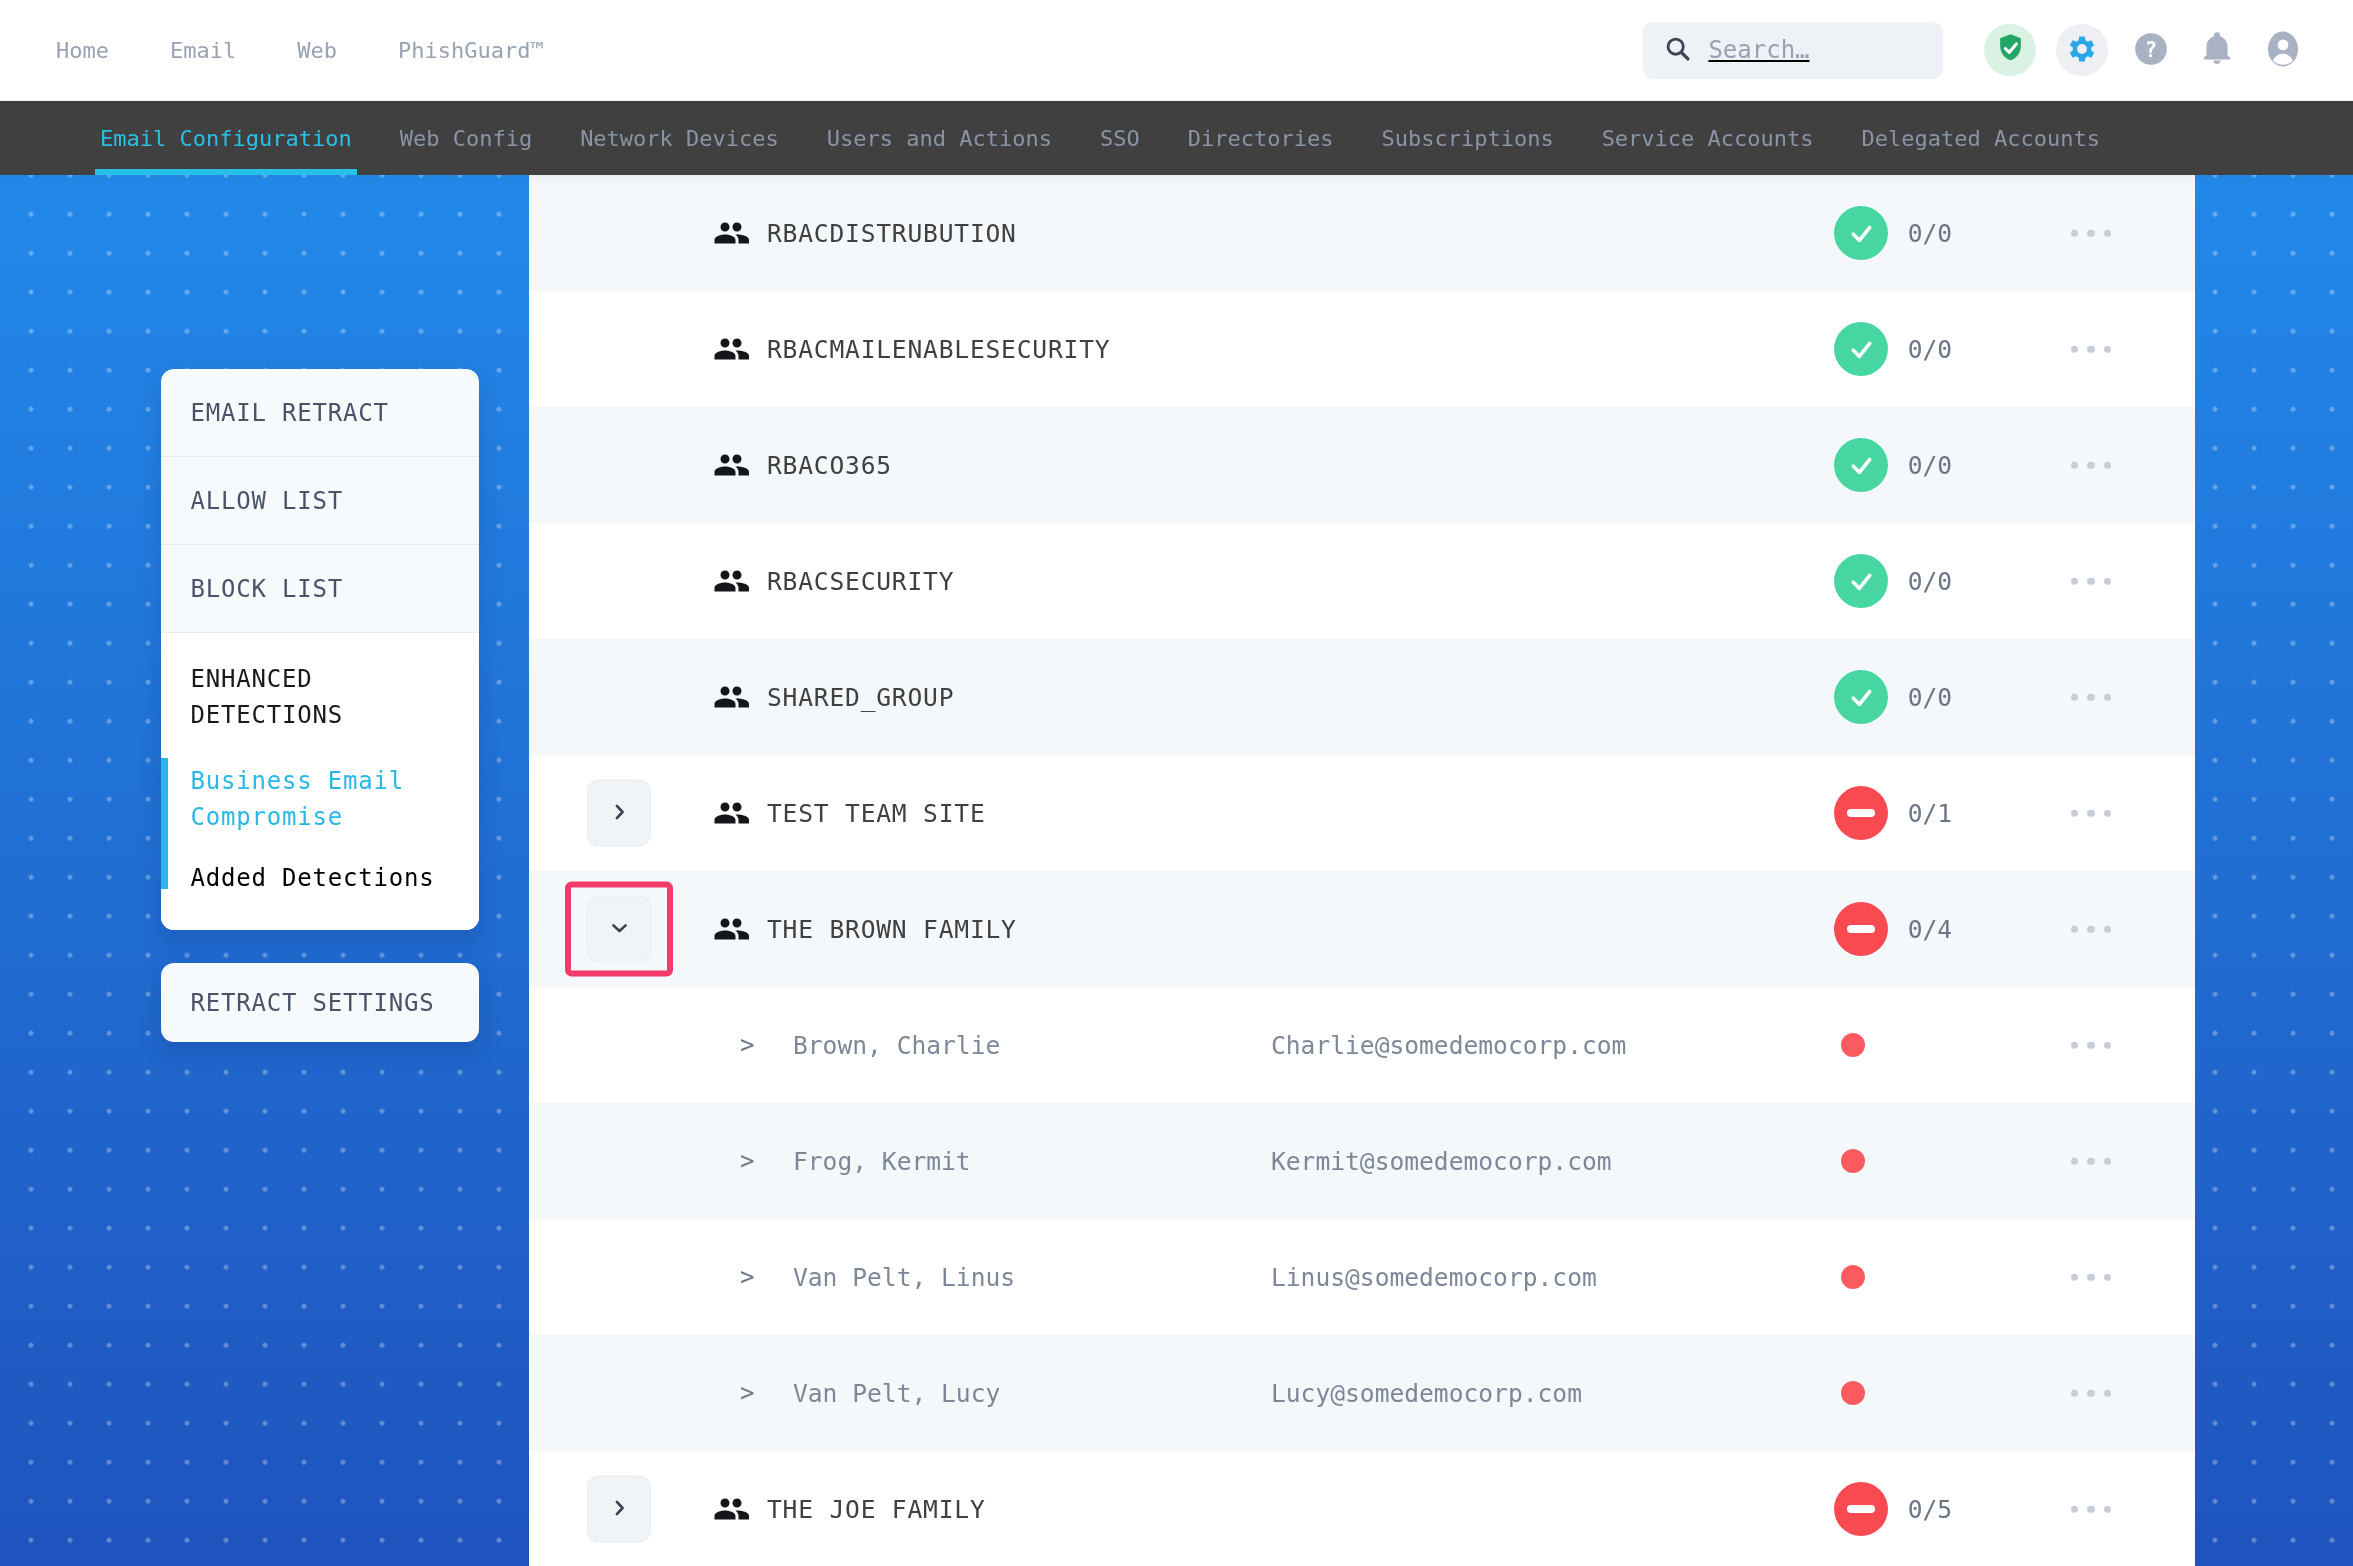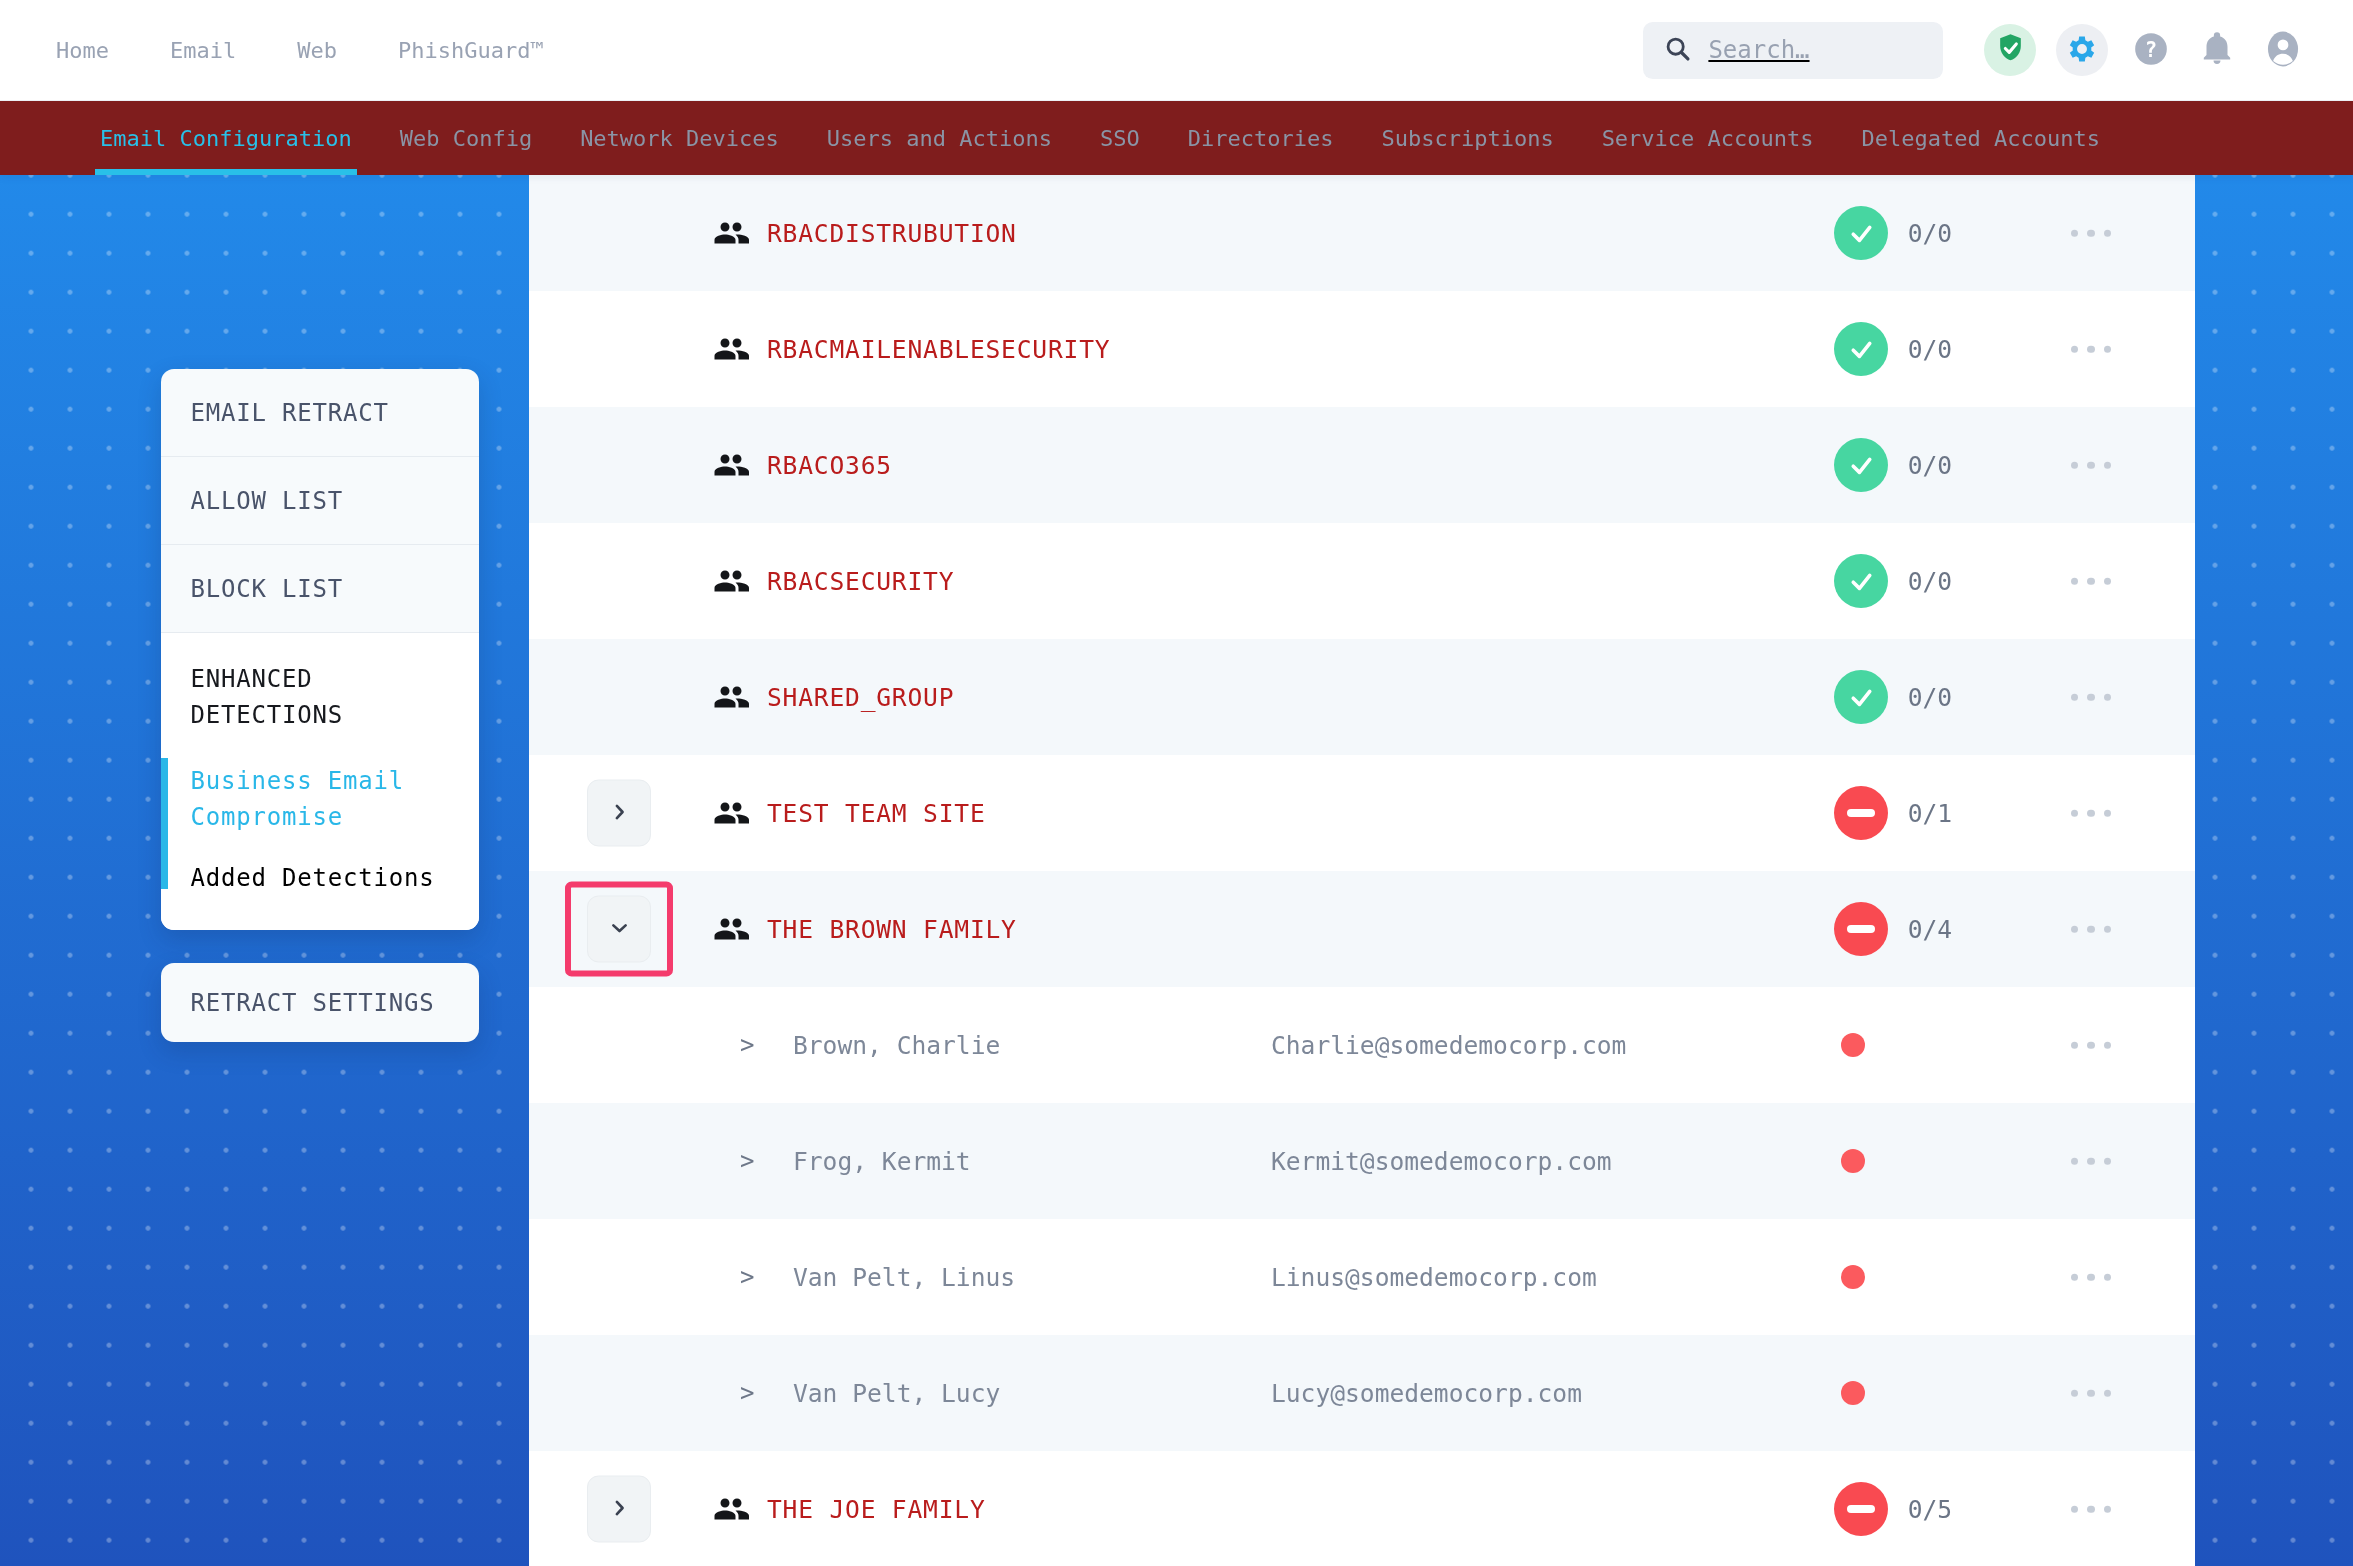--- a/index.html
+++ b/index.html
@@ -33,21 +33,21 @@
   }
   .search input::placeholder { color:#98a1b1; }
   .icon-circle { width:52px; height:52px; border-radius:50%; display:flex; align-items:center; justify-content:center; cursor:pointer; }
   .shield-bg { background:#d9f2e4; }
   .gear-bg { background:#edeff3; }
   .plain-icon { width:46px; height:52px; display:flex; align-items:center; justify-content:center; cursor:pointer; }
 
   
   .tabs {
     position:absolute; top:101px; left:0; width:2354px; height:74px;
-    background:#7f1d1d; display:flex; align-items:stretch; gap:48px;
+    background:#404040; display:flex; align-items:stretch; gap:48px;
     padding-left:100px; z-index:35; box-shadow:0 3.3px 8.2px rgba(25,50,95,.07);
     font-size:22px; color:#8a94a5;
   }
   .tab { display:flex; align-items:center; position:relative; cursor:pointer; white-space:nowrap; }
   .tab.active { color:#29c0e8; }
   .tab.active::after {
     content:""; position:absolute; left:-4.9px; right:-4.9px; bottom:0; height:5.7px; background:#29c0e8;
   }
 
   
@@ -87,21 +87,21 @@
   .expander {
     position:absolute; left:58px; top:50%; transform:translateY(-50%);
     width:64px; height:67px; background:#f1f4f6; border:0.8px solid #e9edf0;
     border-radius:11.5px; display:flex; align-items:center; justify-content:center; cursor:pointer;
   }
   .highlight-box {
     position:absolute; left:36px; top:50%; transform:translateY(-50%);
     width:108px; height:95px; border:6.6px solid #f43b6c; border-radius:6.6px; pointer-events:none;
   }
   .people { left:184px; width:36px; height:36px; }
-  .group-name { left:238px; color:#b91c1c; font-size:24.6px; letter-spacing:0.8px; white-space:nowrap; }
+  .group-name { left:238px; color:#404040; font-size:24.6px; letter-spacing:0.8px; white-space:nowrap; }
   .member-chevron { left:211px; color:#6e7889; font-size:24px; }
   .member-name { left:264px; color:#7d8798; font-size:24.6px; white-space:nowrap; }
   .email { left:742px; color:#7d8798; font-size:24.6px; white-space:nowrap; }
 
   .status { left:1305px; display:flex; align-items:center; gap:19.7px; }
   .status-circle { width:54px; height:54px; border-radius:50%; display:flex; align-items:center; justify-content:center; }
   .status-circle.ok { background:#47d6a1; }
   .status-circle.blocked { background:#f94a51; }
   .minus-bar { width:28px; height:7.4px; background:#ffffff; border-radius:4.1px; }
   .count { color:#6b7586; font-size:24.6px; }

